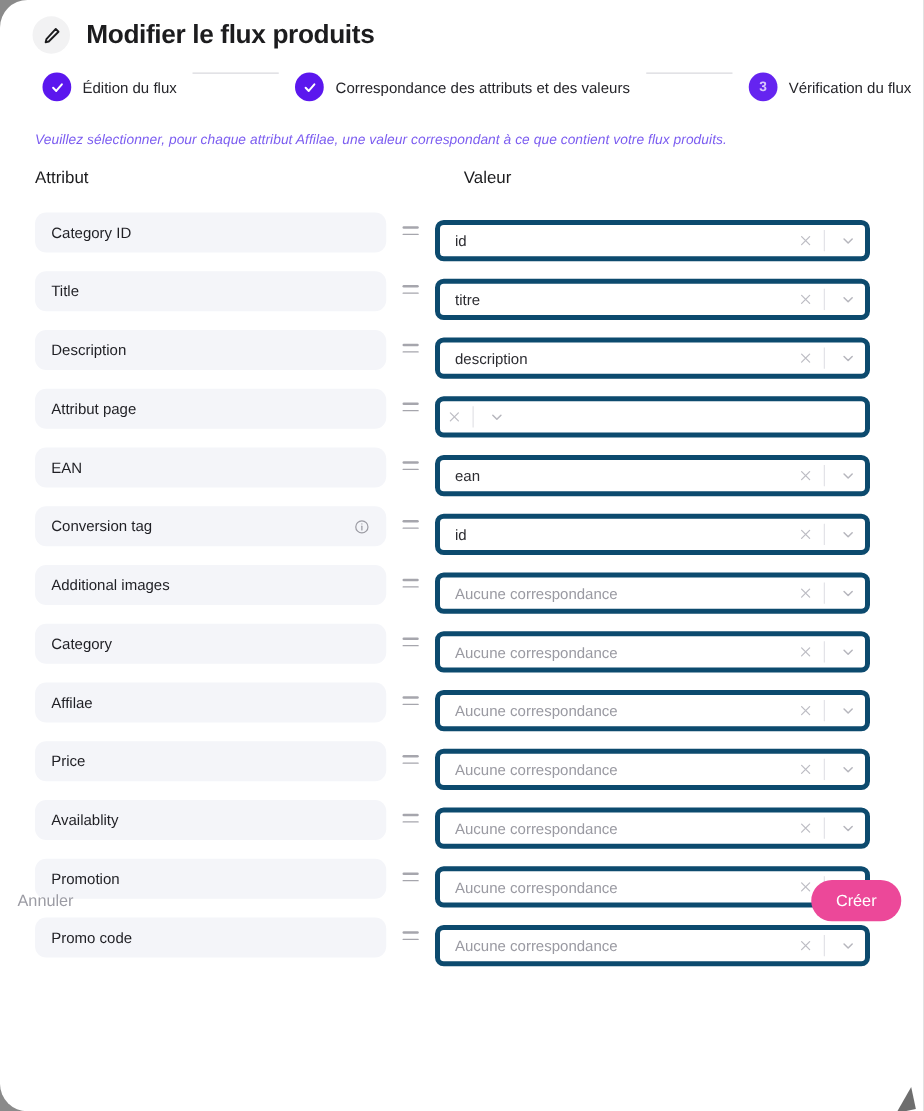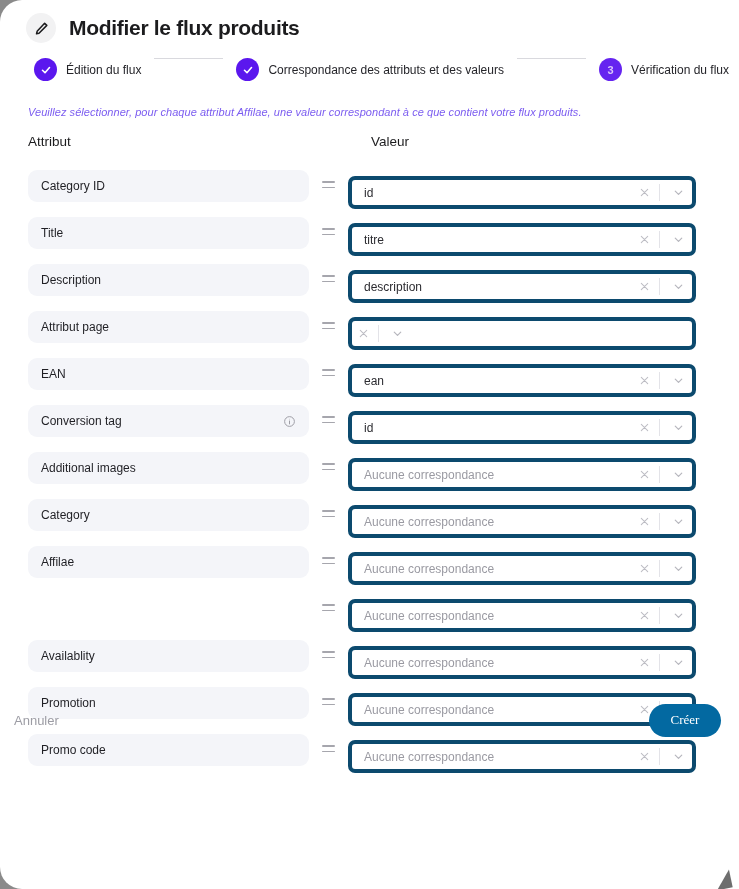--- a/index.html
+++ b/index.html
@@ -262,27 +262,27 @@
     color: #9c9ca4;
     background: none;
     border: none;
     padding: 8px 10px;
     cursor: pointer;
     font-family: inherit;
   }
   .btn-create {
     font-size: 13px;
     color: #ffffff;
-    background: #0369a1;
+    background: #ec4899;
     border: none;
     border-radius: 20px;
     width: 72px;
     height: 33px;
     cursor: pointer;
-    font-family: Liberation Serif, serif;
+    font-family: Liberation Sans, sans-serif;
   }
   
   .cursor {
     position: absolute;
     right: 8px;
     bottom: 0px;
     width: 0; height: 0;
     border-left: 16px solid transparent;
     border-bottom: 18px solid #6e6e6e;
     transform: rotate(-12deg);
@@ -546,20 +546,23 @@
             </span>
             <span class="divider"></span>
             <span class="chevron-btn">
               <svg width="13" height="13" viewBox="0 0 24 24" fill="none" stroke="currentColor" stroke-width="2.2" stroke-linecap="round" stroke-linejoin="round">
                 <path d="M6 9.5 L12 15.5 L18 9.5"></path>
               </svg>
             </span>
           </div>
         </div>
         <div class="row">
+          <div class="attr-pill">
+            <span class="attr-label">Price</span>
+          </div>
           <div class="eq-sign">
             <span></span>
             <span></span>
           </div>
           <div class="val-box">
             <span class="val-text empty">Aucune correspondance</span>
             <span class="clear-btn">
               <svg width="11" height="11" viewBox="0 0 24 24" fill="none" stroke="currentColor" stroke-width="2.2" stroke-linecap="round">
                 <path d="M5 5 L19 19 M19 5 L5 19"></path>
               </svg>

